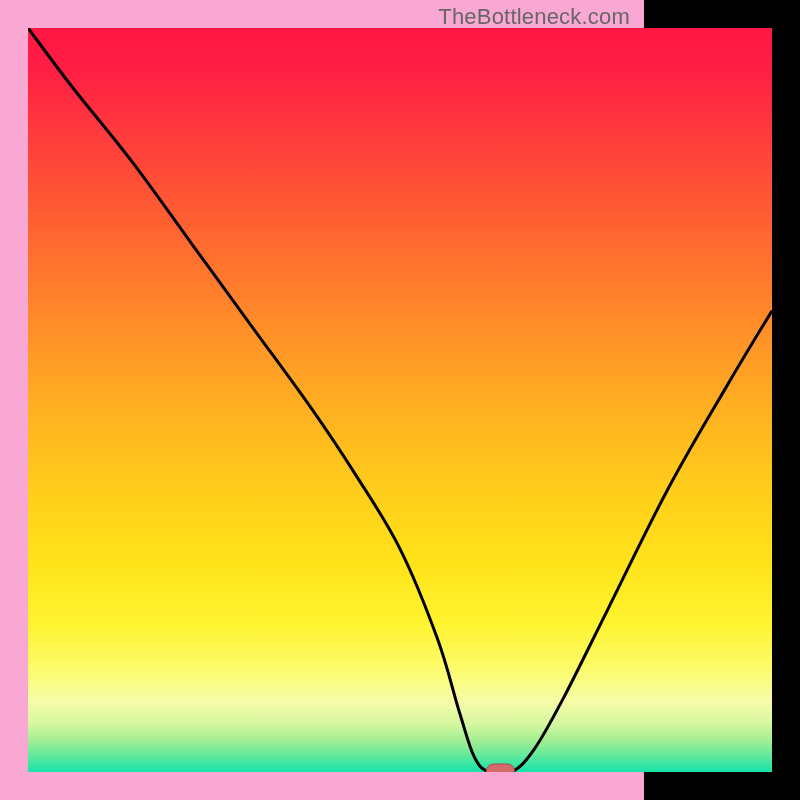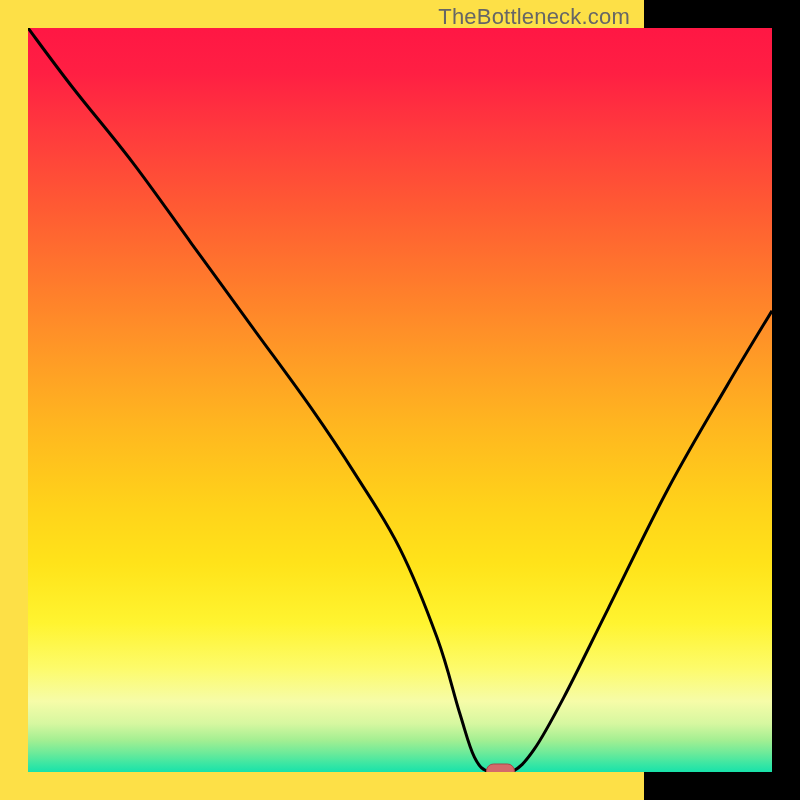--- a/index.html
+++ b/index.html
@@ -8,21 +8,21 @@
     width: 800px;
     height: 800px;
     background: #000;
     font-family: Arial, Helvetica, sans-serif;
     overflow: hidden;
   }
   .frame {
     position: relative;
     width: 644px;
     height: 800px;
-    background: #fde047;
+    background: #f9a8d4;
   }
   .watermark {
     position: absolute;
     top: 4px;
     right: 14px;
     color: #666;
     font-size: 22px;
     letter-spacing: 0.2px;
     z-index: 10;
   }

